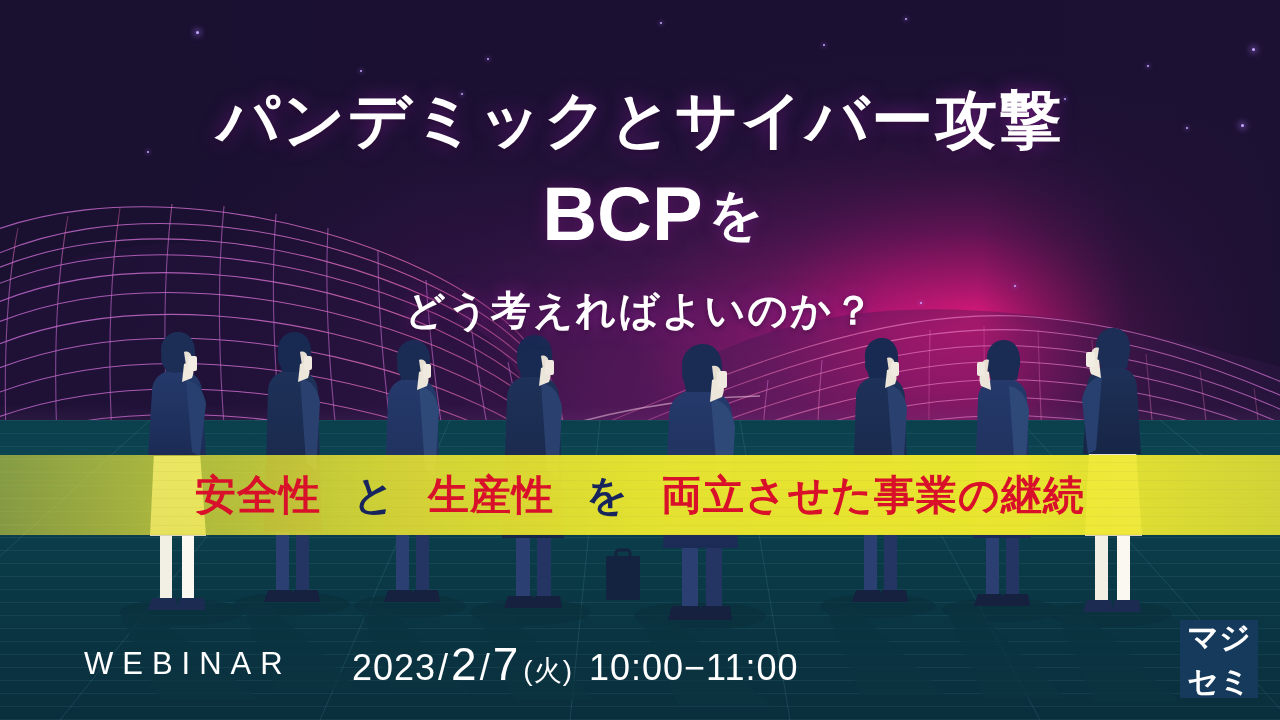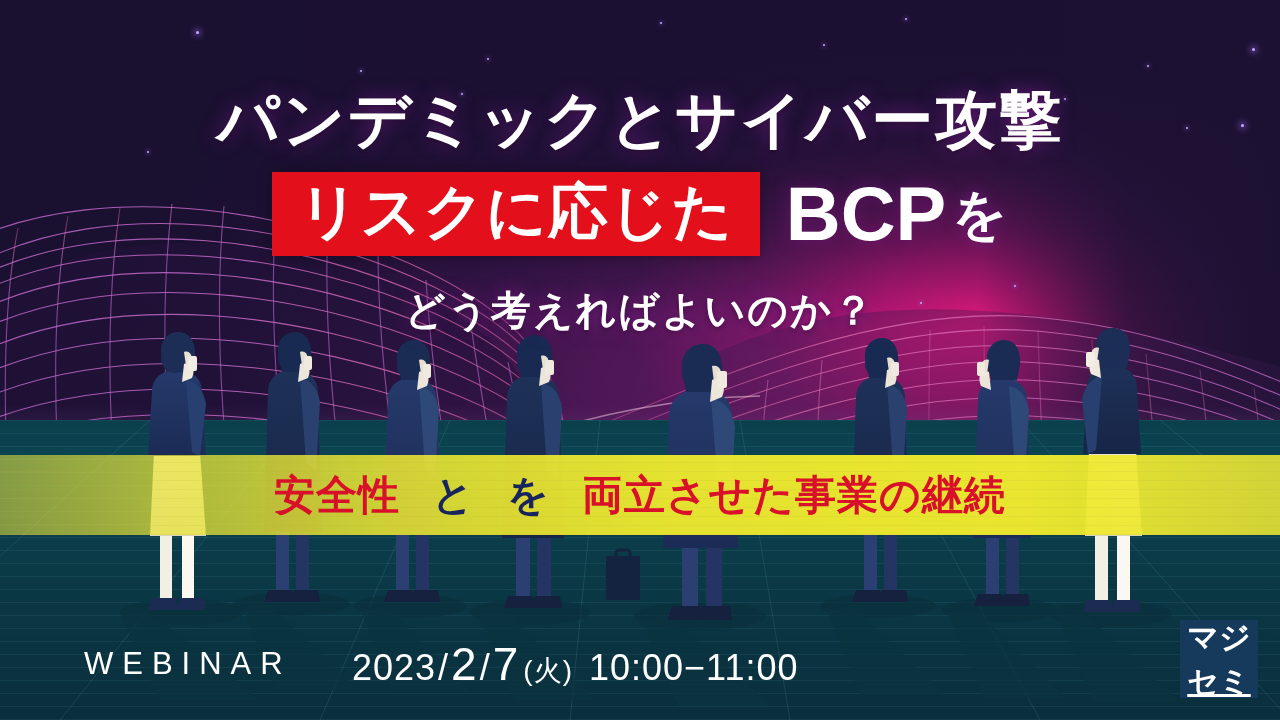--- a/index.html
+++ b/index.html
@@ -181,21 +181,21 @@
     position:absolute; right:22px; bottom:22px;
     width:78px; height:78px;
     background:#163a5c;
     display:flex; flex-direction:column;
     align-items:center; justify-content:center;
     line-height:1;
   }
   .logo-row{
     color:#ffffff; font-size:31px; font-weight:bold; letter-spacing:0px;
   }
-  .logo-row + .logo-row{ margin-top:13px;text-decoration:underline; }
+  .logo-row + .logo-row{ margin-top:13px; }
 </style>
 </head>
 <body>
 
 <div id="banner">
 
   <div class="bg-base"></div>
   <div class="bg-topdark"></div>
   <div class="bg-leftdark"></div>
   <div class="bg-rightdark"></div>
@@ -489,28 +489,28 @@
         <rect x="1086" y="352" width="9" height="15" rx="2" fill="#f3eee4"></rect>
       </g>
     </svg>
   </div>
 
   <div class="yellow-band"></div>
   <div class="yellow-band-lines"></div>
   <div class="subtitle">
     <span class="sub-red">安全性</span>
     <span class="sub-navy">と</span>
+    <span class="sub-red">生産性</span>
     <span class="sub-navy">を</span>
     <span class="sub-red">両立させた事業の継続</span>
   </div>
 
   <div class="headline">
     <div class="hl-line hl1">パンデミックとサイバー攻撃</div>
     <div class="hl-line hl2">
-      <span class="redbox">リスクに応じた</span>
       <span class="bcp">BCP</span>
       <span class="wo">を</span>
     </div>
     <div class="hl-line hl3">どう考えればよいのか？</div>
   </div>
 
   <div class="footer">
     <div class="webinar-label">WEBINAR</div>
     <div class="date-line">
       <span class="d-year">2023</span>

